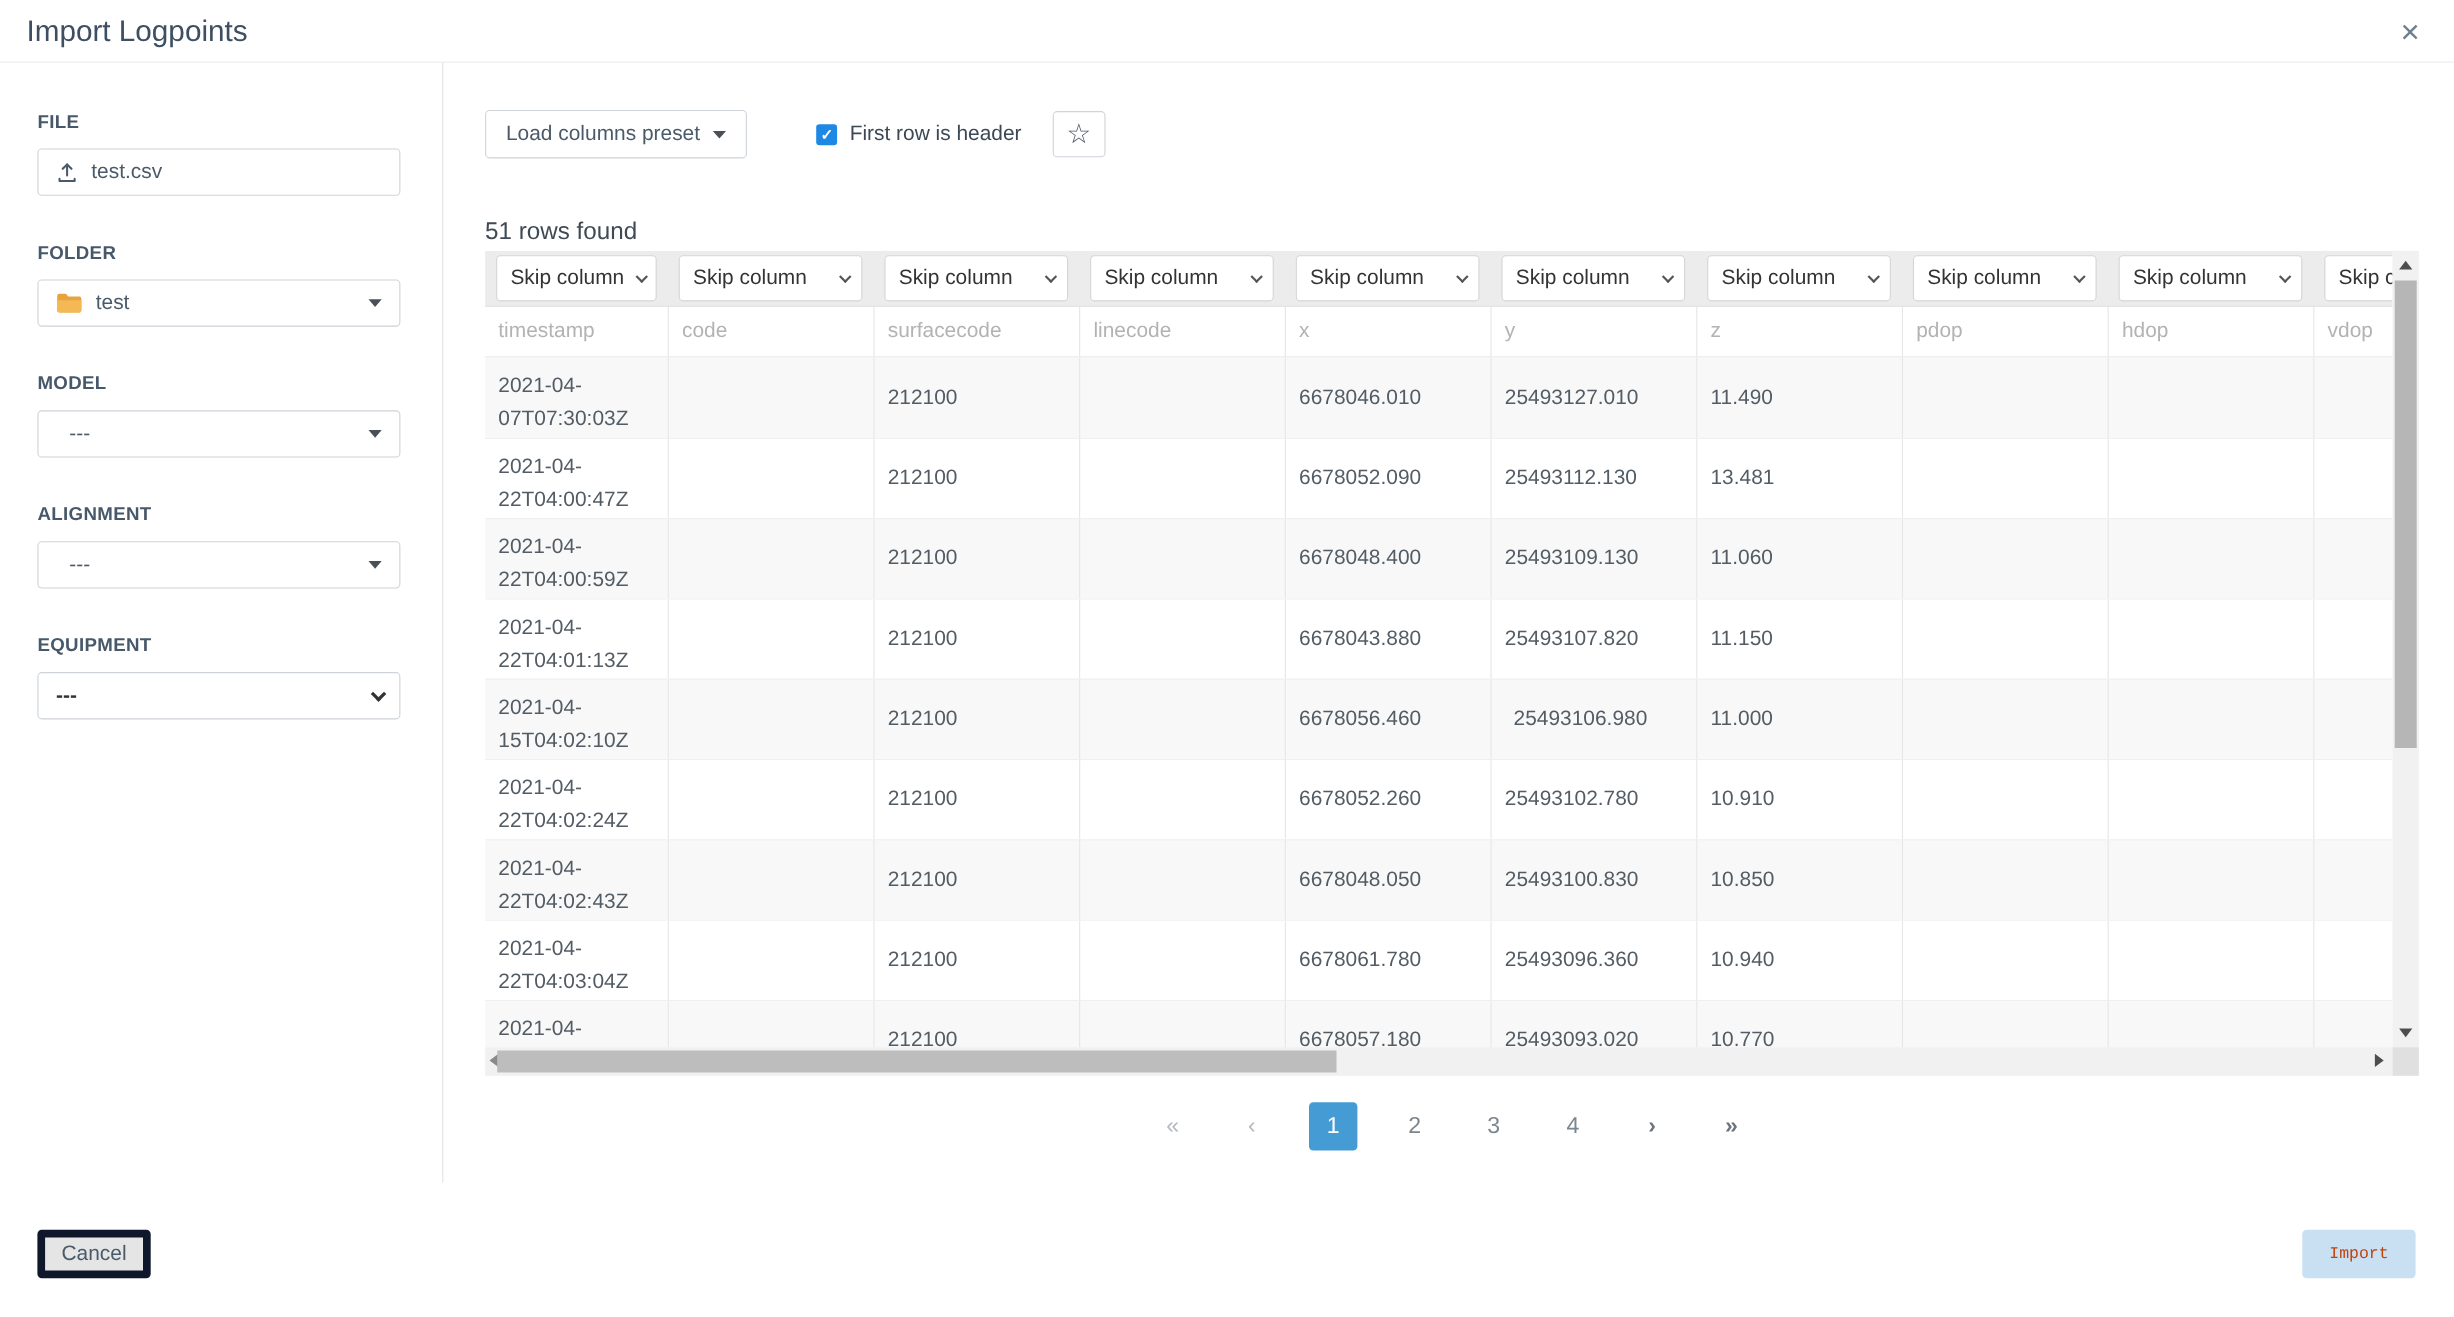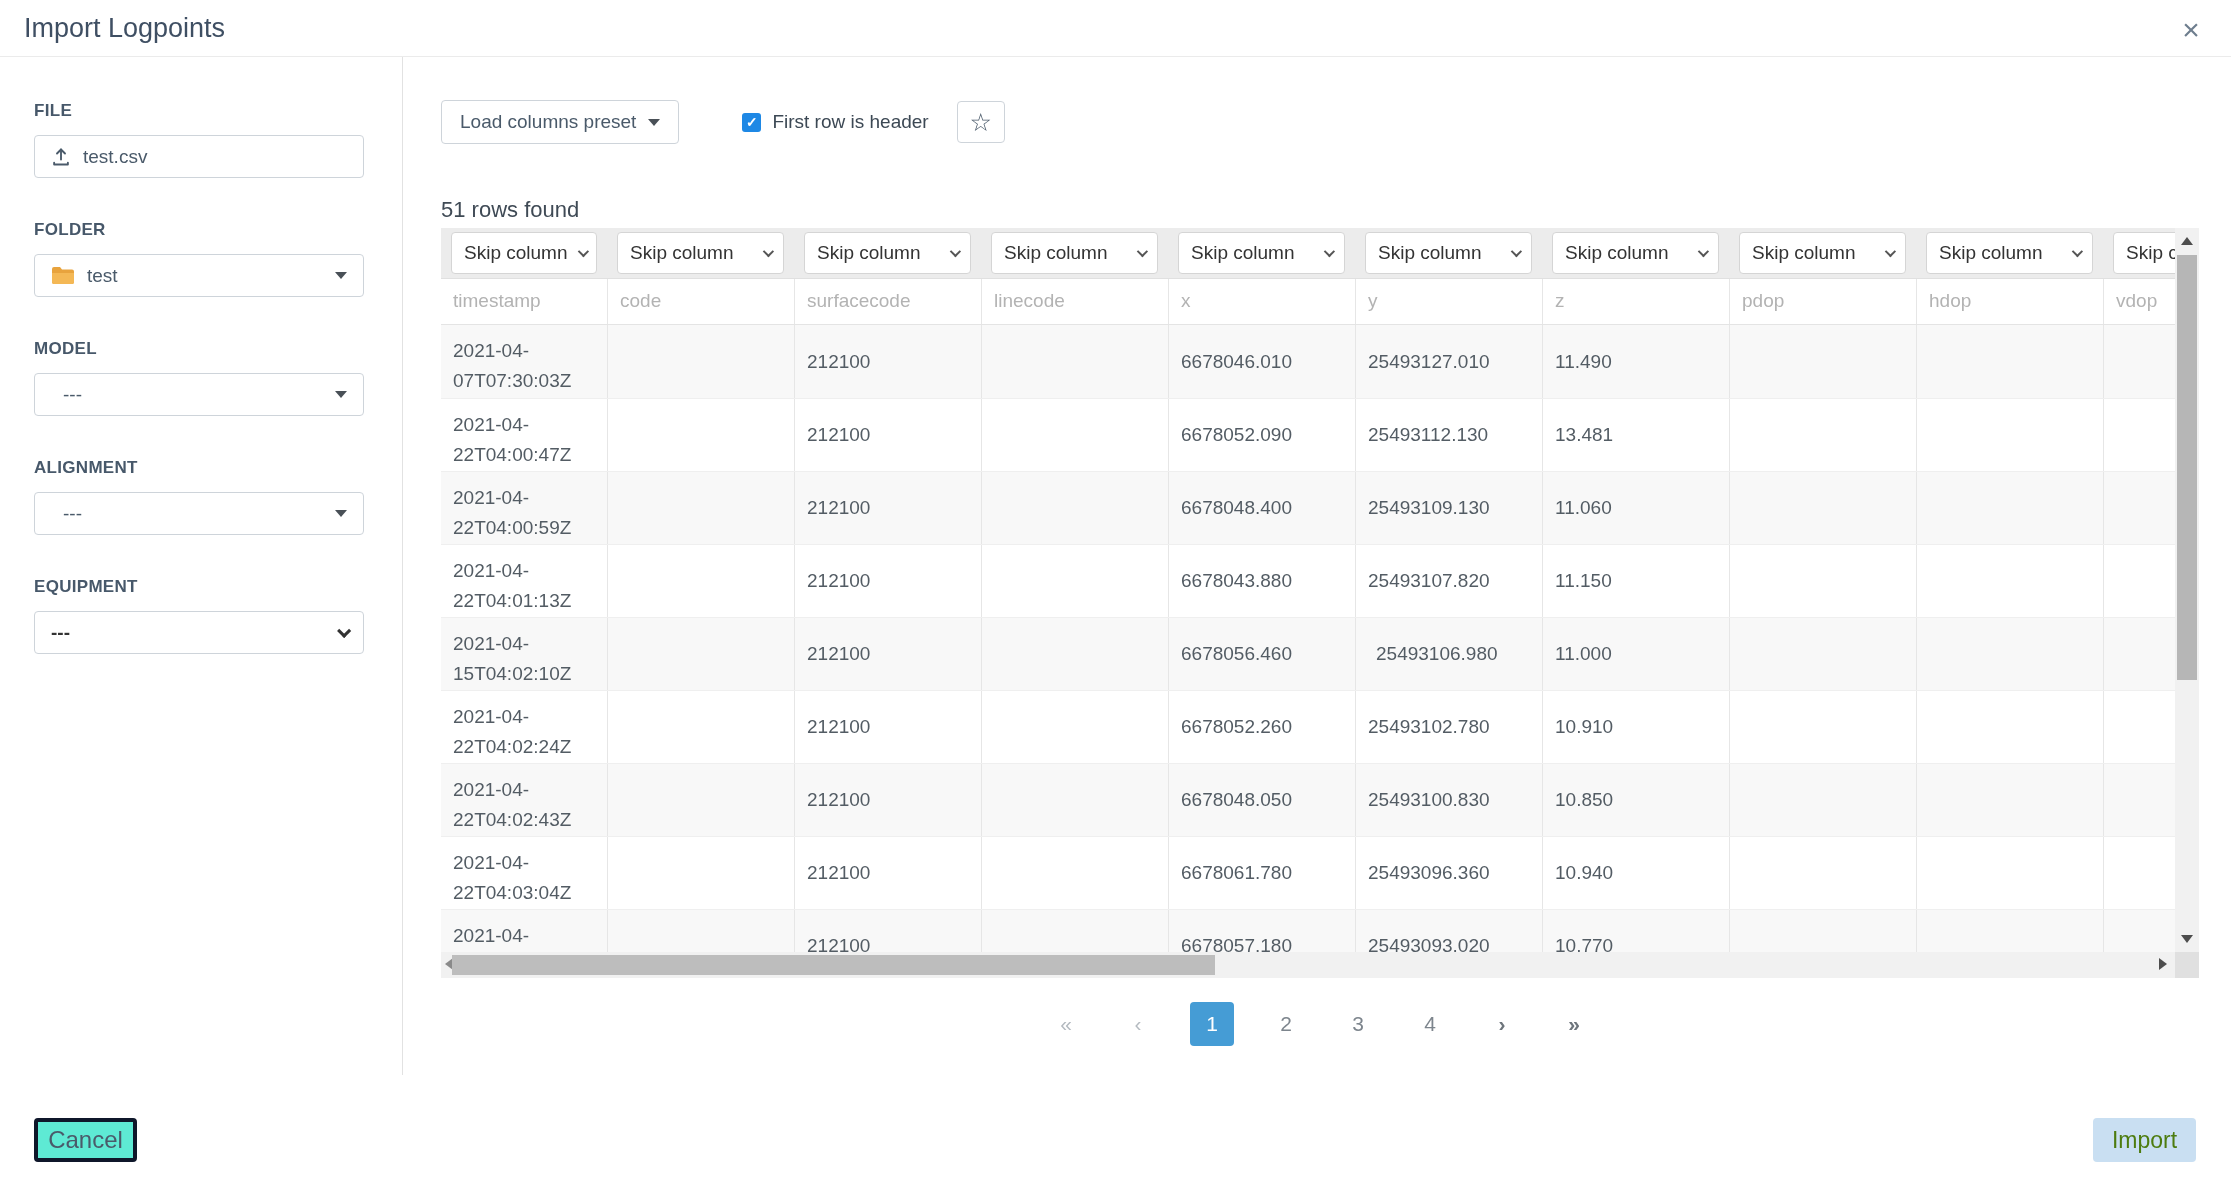--- a/index.html
+++ b/index.html
@@ -85,25 +85,25 @@
   .pager { position:absolute; left:37px; top:944px; width:1758px; height:46px;
            display:flex; align-items:center; justify-content:center; }
   .pg { min-width:44px; height:44px; display:flex; align-items:center; justify-content:center;
         font-size:21px; margin:0 14px; cursor:pointer; color:#7d858d; background:none; border:none;
         font-family:"Liberation Sans", sans-serif; }
   .pg.dim  { color:#b4bac0; }
   .pg.dark { color:#6e757c; font-weight:bold; }
   .pg.active { background:#459cd5; color:#fff; border-radius:4px; margin:0 16px; }
   
   .btn-cancel { position:absolute; left:34px; top:1118px; width:103px; height:44px;
-                border:4px solid #0f172a; border-radius:4px; background:#5eead4;
-                font-size:24px; color:#4a5a6a; cursor:pointer; font-family:"Liberation Sans", sans-serif; }
+                border:7px solid #0f172a; border-radius:4px; background:#e5e5e5;
+                font-size:19px; color:#4a5a6a; cursor:pointer; font-family:"Liberation Sans", sans-serif; }
   .btn-import { position:absolute; left:2093px; top:1118px; width:103px; height:44px;
-                border:none; border-radius:4px; background:#c9dff2; color:#4d7c0f;
-                font-size:23px; font-family:Liberation Sans, sans-serif; }
+                border:none; border-radius:4px; background:#c9dff2; color:#c2410c;
+                font-size:15px; font-family:Liberation Mono, monospace; }
 </style>
 </head>
 <body>
 
 <div class="hdr">
   <div class="hdr-title">Import Logpoints</div>
   <button class="hdr-close">×</button>
 </div>
 
 <div class="sidebar">

